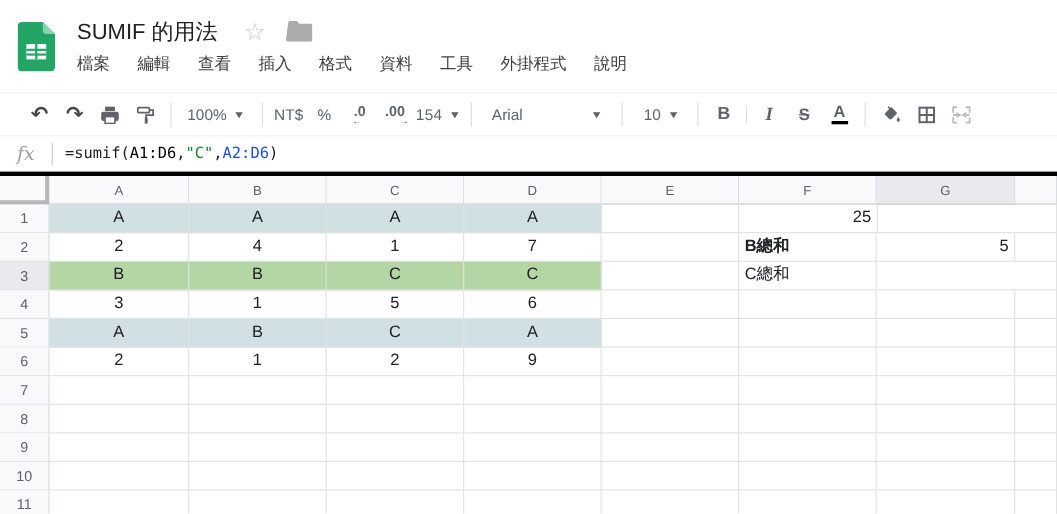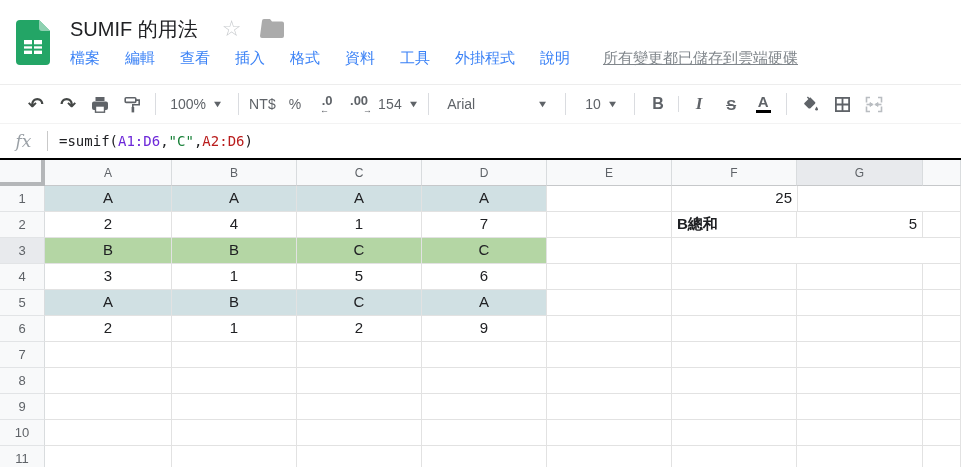--- a/index.html
+++ b/index.html
@@ -14,21 +14,21 @@
 
   
   .titlebar{height:84px;display:flex;align-items:center;padding-left:16px}
   .logo{width:34px;height:45px;margin-right:20px;flex:0 0 auto}
   .title-col{display:flex;flex-direction:column;}
   .title-row{display:flex;align-items:center;height:32px}
   .doc-title{font-size:20px;color:#202124;line-height:26px}
   .star{font-size:22px;color:#C8CBCE;margin-left:24px;line-height:22px}
   .folder{margin-left:18px;display:flex;align-items:center}
   .menu-row{display:flex;align-items:center;height:26px;font-size:15px;margin-top:1px}
-  .menu-item{margin-right:25px;color:#3b82f6;cursor:default}
+  .menu-item{margin-right:25px;color:#404040;cursor:default}
   .status-link{color:#80868B;text-decoration:underline;margin-left:8px;font-size:15px}
 
   
   .toolbar{height:40px;display:flex;align-items:center;padding-left:20px;
            border-top:1px solid #EDEDED;border-bottom:1px solid #F3F3F3;color:var(--icon)}
   .tbtn{display:flex;align-items:center;justify-content:center;height:28px;min-width:26px;
         margin:0 3px;border-radius:2px;font-size:14px;color:var(--icon)}
   .sep{width:1px;height:22px;background:#DADCE0;margin:0 7px;flex:0 0 auto}
   .sep.short{height:16px;margin:0 4px}
   .caret{font-size:9px;margin-left:7px;color:var(--icon);transform:scaleX(1.3)}
@@ -43,21 +43,21 @@
   .b-bold{font-weight:700;font-size:16px}
   .b-italic{font-family:"Liberation Serif","DejaVu Serif",serif;font-style:italic;font-weight:600;font-size:17px}
   .b-strike{font-weight:600;font-size:15px;text-decoration:line-through}
   .b-color{flex-direction:column;line-height:14px}
   .b-color .glyph{font-weight:600;font-size:15px}
   .b-color .bar{width:15px;height:3px;background:#000;margin-top:1px}
   .disabled svg *{stroke:#B9BDC1 !important;fill-opacity:1}
   .disabled svg [fill="#5F6368"]{fill:#B9BDC1}
 
   
-  .fbar{height:36px;display:flex;align-items:center;border-bottom:2px solid #000000}
+  .fbar{height:36px;display:flex;align-items:center;border-bottom:4px solid #000000}
   .fx{width:47px;text-align:center;font-family:"DejaVu Serif","Liberation Serif",serif;
       font-style:italic;color:#9AA0A6;font-size:17px}
   .fsep{width:1px;height:20px;background:#C9C9C9}
   .finput{padding-left:11px;font-family:"DejaVu Sans Mono","Liberation Mono",monospace;
           font-size:14px;white-space:pre}
 
   
   .grid{position:relative;width:961px}
   .ghead{display:flex;height:26px}
   .corner{width:45px;flex:0 0 auto;background:#F8F9FA;
@@ -106,21 +106,20 @@
             <span class="menu-item">檔案</span>
             <span class="menu-item">編輯</span>
             <span class="menu-item">查看</span>
             <span class="menu-item">插入</span>
             <span class="menu-item">格式</span>
             <span class="menu-item">資料</span>
             <span class="menu-item">工具</span>
             <span class="menu-item">外掛程式</span>
             <span class="menu-item">說明</span>
           </span>
-        <span class="status-link">所有變更都已儲存到雲端硬碟</span>
       </div>
     </div>
   </div>
 
   <div class="toolbar">
     <div class="tbtn undo-redo">↶</div>
     <div class="tbtn undo-redo">↷</div>
     <div class="tbtn">
       <svg width="18" height="17" viewBox="0 0 18 17">
         <rect x="4.5" y="1" width="9" height="4" fill="#5F6368"></rect>
@@ -195,21 +194,21 @@
         <path d="M8.2 8.5 L5 6.6 v3.8 z" fill="#5F6368"></path>
         <path d="M16.5 8.5 h-4" stroke="#5F6368" stroke-width="1.6"></path>
         <path d="M9.8 8.5 L13 6.6 v3.8 z" fill="#5F6368"></path>
       </svg>
     </div>
   </div>
 
   <div class="fbar">
     <span class="fx">fx</span>
     <span class="fsep"></span>
-    <span class="finput"><span style="color: rgb(32, 33, 36);">=sumif(</span><span style="color: #6d28d9;">A1:D6</span><span style="color: rgb(32, 33, 36);">,</span><span style="color: rgb(24, 128, 56);">"C"</span><span style="color: rgb(32, 33, 36);">,</span><span style="color: #b91c1c;">A2:D6</span><span style="color: rgb(32, 33, 36);">)</span></span>
+    <span class="finput"><span style="color: rgb(32, 33, 36);">=sumif(</span><span style="color: #000000;">A1:D6</span><span style="color: rgb(32, 33, 36);">,</span><span style="color: rgb(24, 128, 56);">"C"</span><span style="color: rgb(32, 33, 36);">,</span><span style="color: #1d4ed8;">A2:D6</span><span style="color: rgb(32, 33, 36);">)</span></span>
   </div>
 
   <div class="grid">
     <div class="ghead">
       <div class="corner"></div>
     <div class="colhdr" style="width: 127px;">A</div>
         <div class="colhdr" style="width: 125px;">B</div>
         <div class="colhdr" style="width: 125px;">C</div>
         <div class="colhdr" style="width: 125px;">D</div>
         <div class="colhdr" style="width: 125px;">E</div>
@@ -239,20 +238,21 @@
           <div class="cell" style="width: 126px; text-align: right;">5</div>
           <div class="cell" style="flex: 1 1 0%; text-align: center;"></div>
         </div>
         <div class="grow">
           <div class="rowhdr hl">3</div>
           <div class="cell" style="width: 127px; text-align: center; background: rgb(180, 214, 164);">B</div>
           <div class="cell" style="width: 125px; text-align: center; background: rgb(180, 214, 164);">B</div>
           <div class="cell" style="width: 125px; text-align: center; background: rgb(180, 214, 164);">C</div>
           <div class="cell" style="width: 125px; text-align: center; background: rgb(180, 214, 164);">C</div>
           <div class="cell" style="width: 125px; text-align: center;"></div>
+          <div class="cell" style="width: 125px; text-align: left;">C總和</div>
           <div class="cell" style="flex: 1 1 0%; text-align: center;"></div>
         </div>
         <div class="grow">
           <div class="rowhdr">4</div>
           <div class="cell" style="width: 127px; text-align: center;">3</div>
           <div class="cell" style="width: 125px; text-align: center;">1</div>
           <div class="cell" style="width: 125px; text-align: center;">5</div>
           <div class="cell" style="width: 125px; text-align: center;">6</div>
           <div class="cell" style="width: 125px; text-align: center;"></div>
           <div class="cell" style="width: 125px; text-align: left;"></div>

